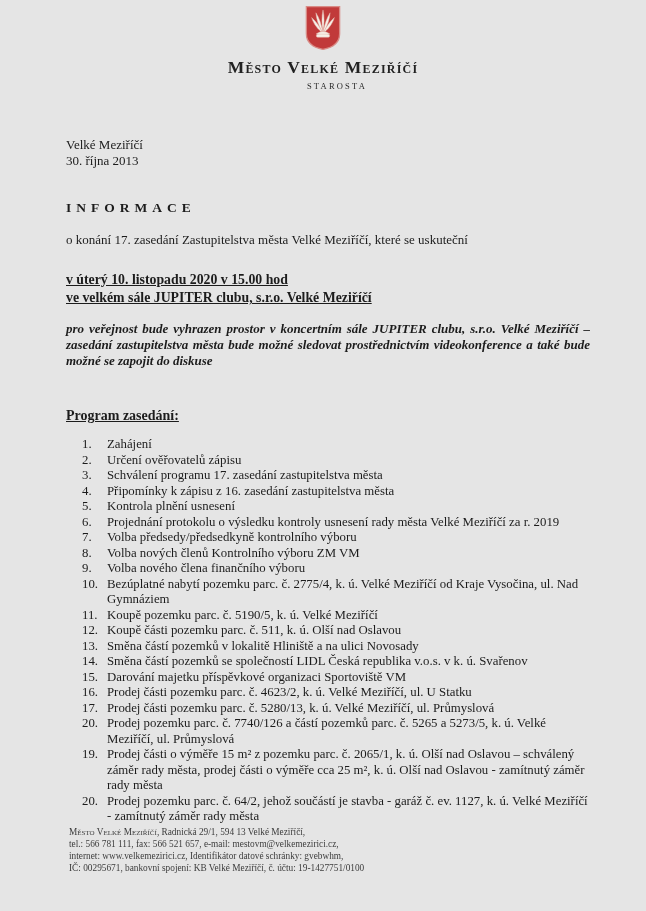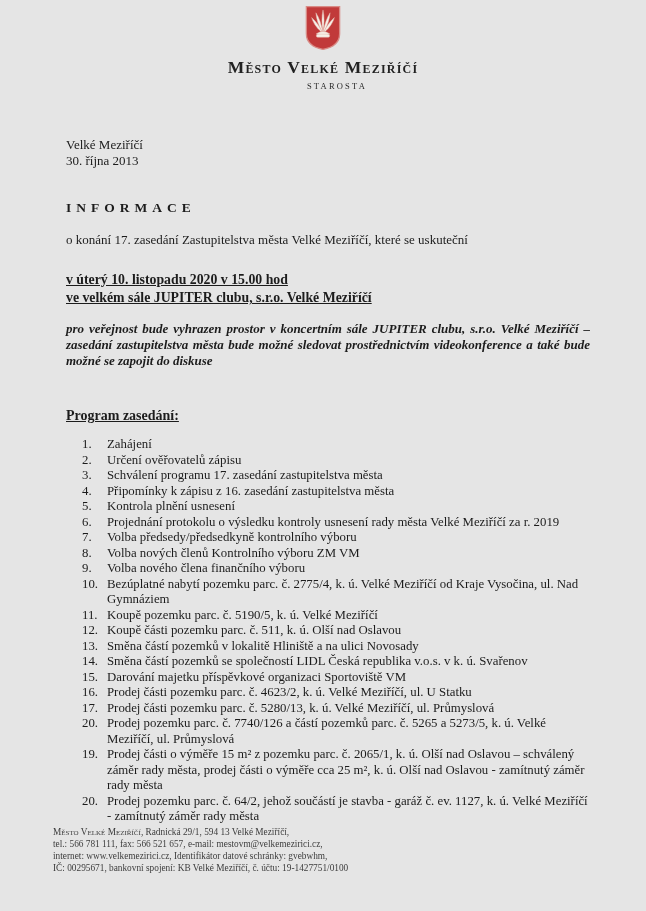--- a/index.html
+++ b/index.html
@@ -25,21 +25,21 @@
   }
   .program-heading {
     margin-top:40px; font-weight:bold; font-size:14px;
     text-decoration:underline; display:inline-block;
   }
   .agenda {margin-top:13px;}
   .agenda-item {display:flex; font-size:12.8px; line-height:15.5px; padding-left:16px;}
   .agenda-item .num {width:25px; flex:none;}
   .agenda-item .txt {flex:1;}
   .footer {
-    position:absolute; left:53px; right:40px; top:827px;
+    position:absolute; left:69px; right:40px; top:827px;
     font-size:9.3px; line-height:11.9px; color:#3c3c3c;
   }
   .footer .sc {font-variant:small-caps;}
 </style>
 </head>
 <body>
 
 <div class="page">
 
   <div class="header">

